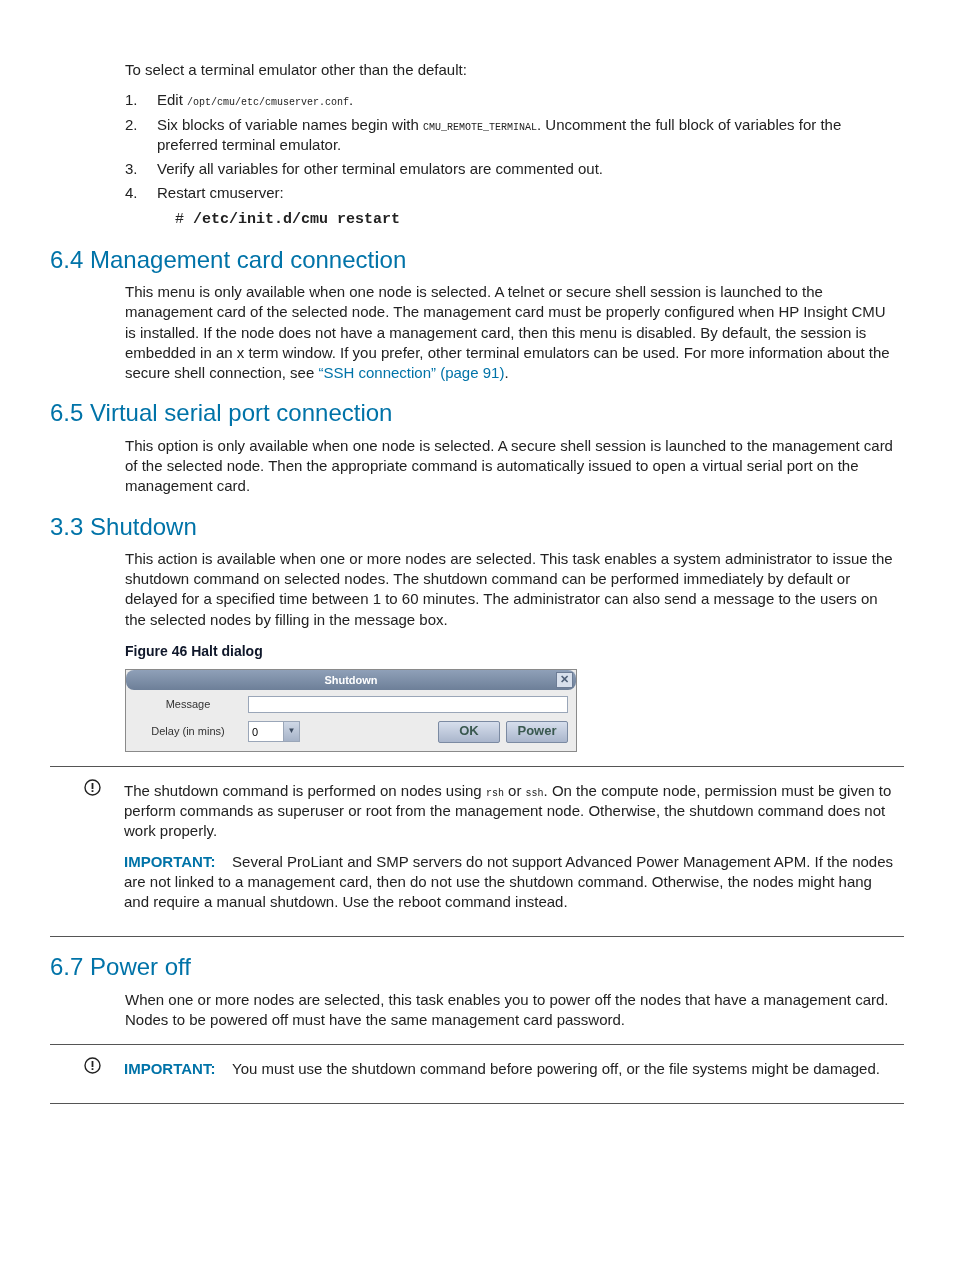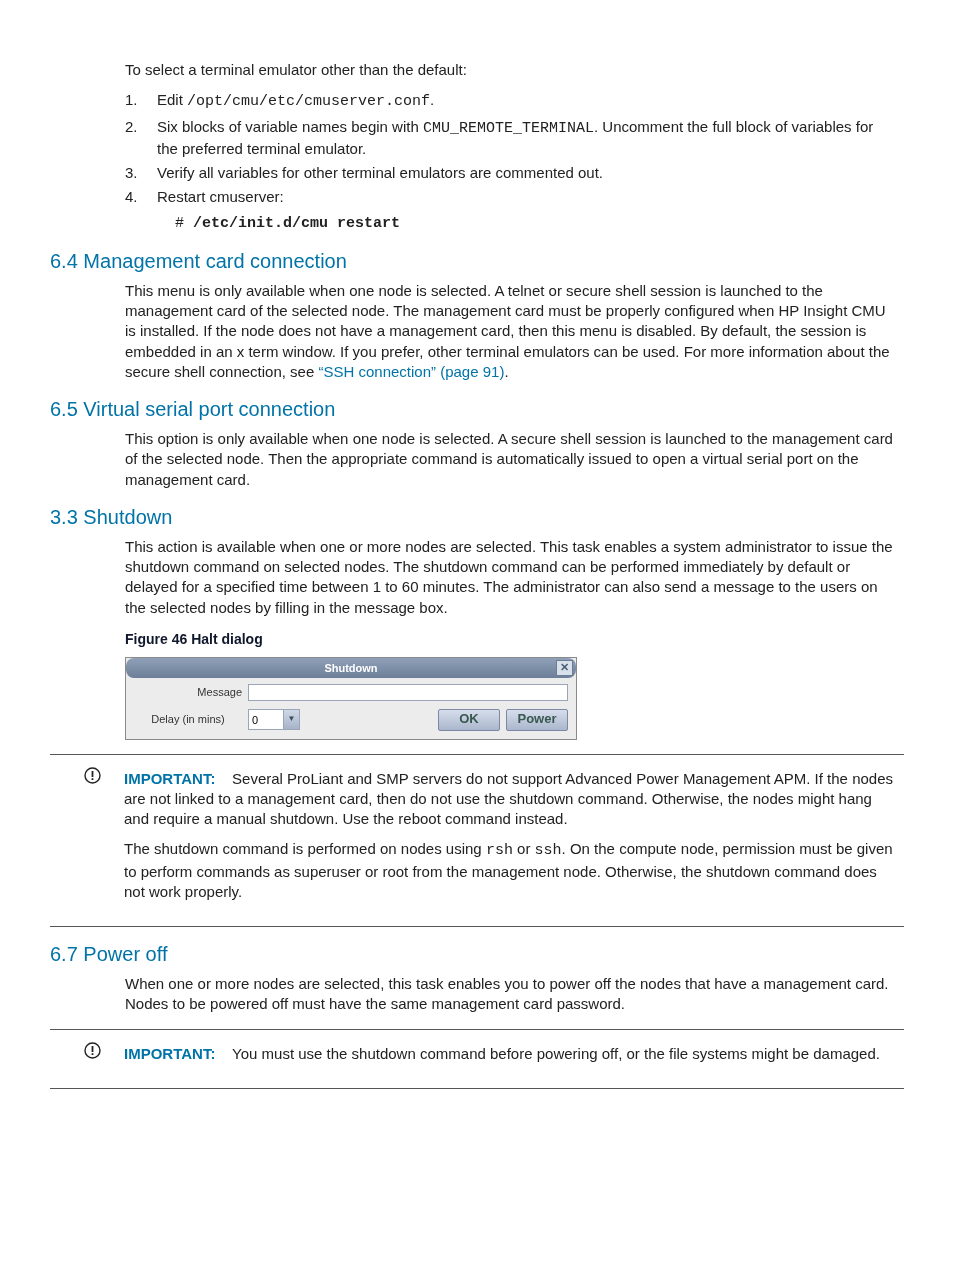--- a/index.html
+++ b/index.html
@@ -13,21 +13,21 @@
     line-height: 1.35;
   }
   .indent {
     margin-left: 75px;
     margin-right: 10px;
   }
   h2 {
     font-family: Arial, Helvetica, sans-serif;
     font-weight: 400;
     color: #0073a8;
-    font-size: 20px;
+    font-size: 24px;
     margin: 14px 0 6px 0;
   }
   .figure-caption {
     color: #0f172a;
     font-weight: bold;
     font-size: 14px;
     margin: 12px 0 8px 0;
   }
   a.link {
     color: #0073a8;
@@ -41,21 +41,21 @@
   ol.steps li {
     display: flex;
     margin-bottom: 4px;
   }
   ol.steps li .num {
     width: 32px;
     flex-shrink: 0;
   }
   code, .mono {
     font-family: "Courier New", monospace;
-    font-size: 15px;
+    font-size: 10px;
   }
   .cmd-block {
     margin: 6px 0 0 18px;
     font-family: "Courier New", monospace;
   }
   .cmd-block b {
     font-weight: bold;
   }
   p {
     margin: 4px 0 10px 0;
@@ -114,21 +114,21 @@
   .dialog-body {
     padding: 6px 8px 8px 8px;
   }
   .dialog-row {
     display: flex;
     align-items: center;
     margin-bottom: 8px;
   }
   .dialog-row .lbl {
     width: 108px;
-    text-align: right;
+    text-align: center;
     padding-right: 6px;
     color: #333;
   }
   .dialog-row input.txt {
     flex: 1;
     height: 17px;
     border: 1px solid #9aa6b8;
     background: #fff;
     box-sizing: border-box;
   }
@@ -261,24 +261,24 @@
 <div class="important-block">
   <div class="icon">
     <svg width="17" height="17" viewBox="0 0 17 17">
         <circle cx="8.5" cy="8.5" r="7.5" fill="none" stroke="#222" stroke-width="1.4"></circle>
         <rect x="7.6" y="4" width="1.8" height="6" fill="#222"></rect>
         <rect x="7.6" y="11.2" width="1.8" height="1.8" fill="#222"></rect>
       </svg>
   </div>
   <div>
     <p>
-      <span class="important-label">IMPORTANT:</span>&nbsp;&nbsp;&nbsp;&nbsp;<span>Several ProLiant and SMP servers do not support Advanced Power Management APM. If the nodes are not linked to a management card, then do not use the shutdown command. Otherwise, the nodes might hang and require a manual shutdown. Use the reboot command instead.</span>
+      <span>The shutdown command is performed on nodes using </span><code class="mono">rsh</code><span> or </span><code class="mono">ssh</code><span>. On the compute node, permission must be given to perform commands as superuser or root from the management node. Otherwise, the shutdown command does not work properly.</span>
     </p>
     <p>
-      <span>The shutdown command is performed on nodes using </span><code class="mono">rsh</code><span> or </span><code class="mono">ssh</code><span>. On the compute node, permission must be given to perform commands as superuser or root from the management node. Otherwise, the shutdown command does not work properly.</span>
+      <span class="important-label">IMPORTANT:</span>&nbsp;&nbsp;&nbsp;&nbsp;<span>Several ProLiant and SMP servers do not support Advanced Power Management APM. If the nodes are not linked to a management card, then do not use the shutdown command. Otherwise, the nodes might hang and require a manual shutdown. Use the reboot command instead.</span>
     </p>
   </div>
 </div>
 <div class="hr"></div>
 
 <h2>6.7 Power off</h2>
 <div class="indent">
   <p>When one or more nodes are selected, this task enables you to power off the nodes that have a management card. Nodes to be powered off must have the same management card password.</p>
 </div>
 

